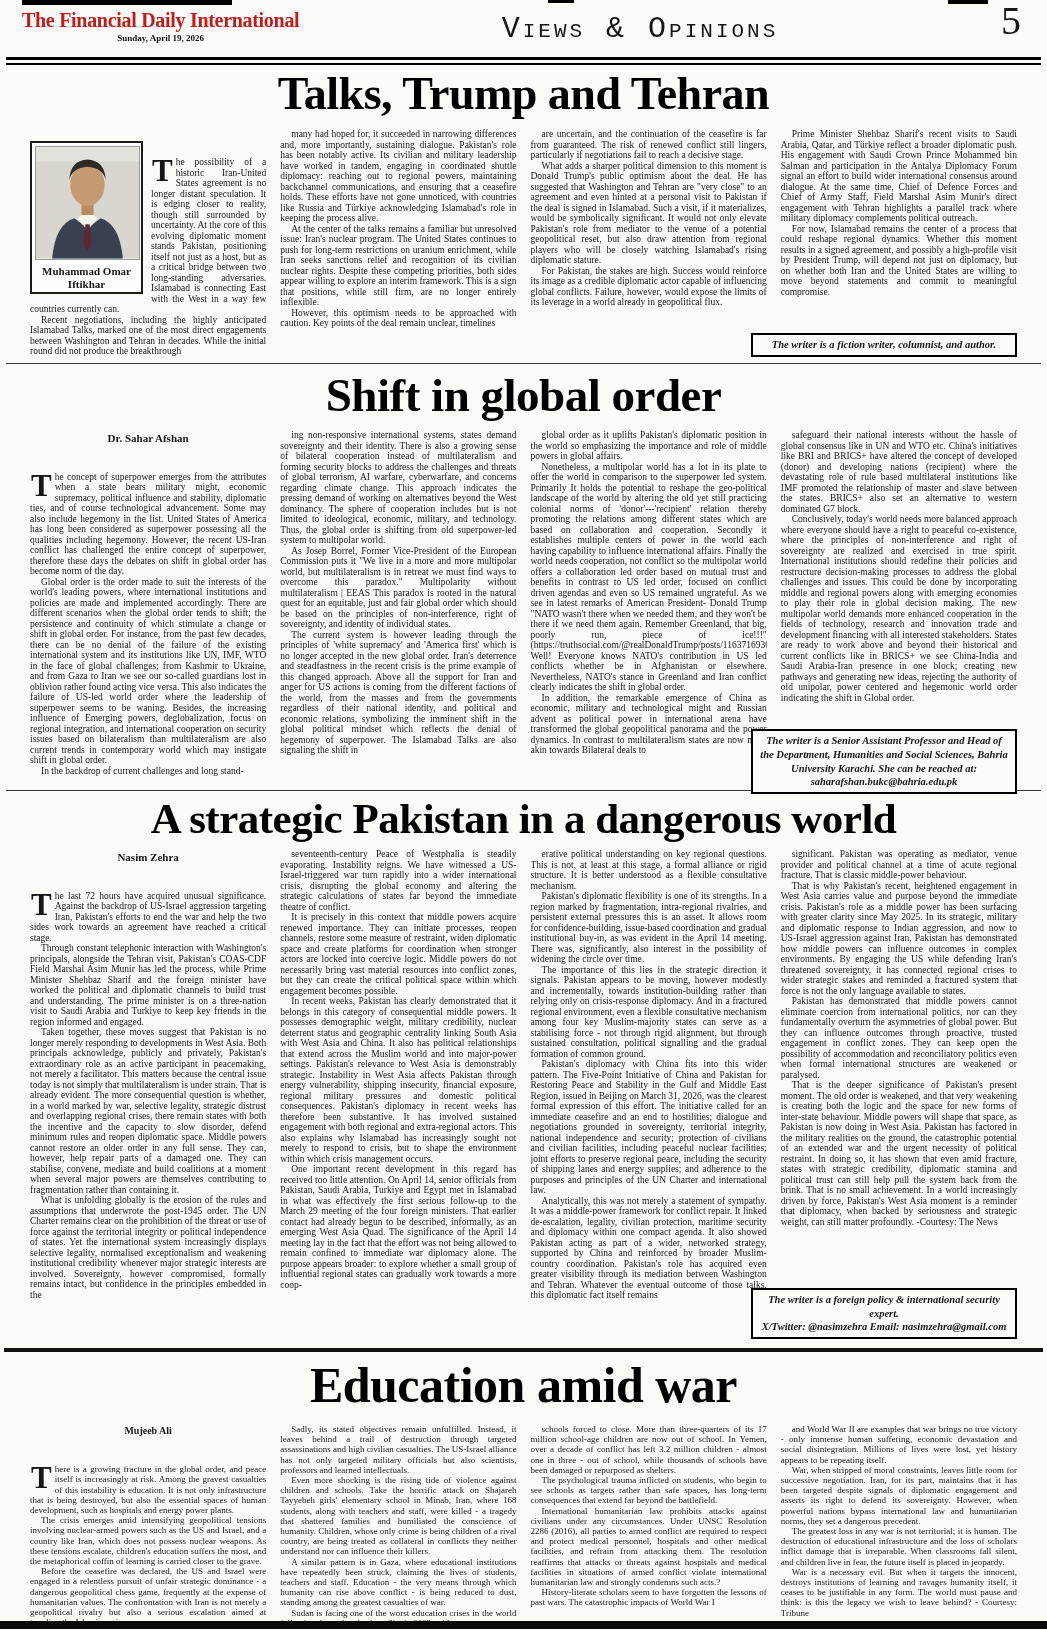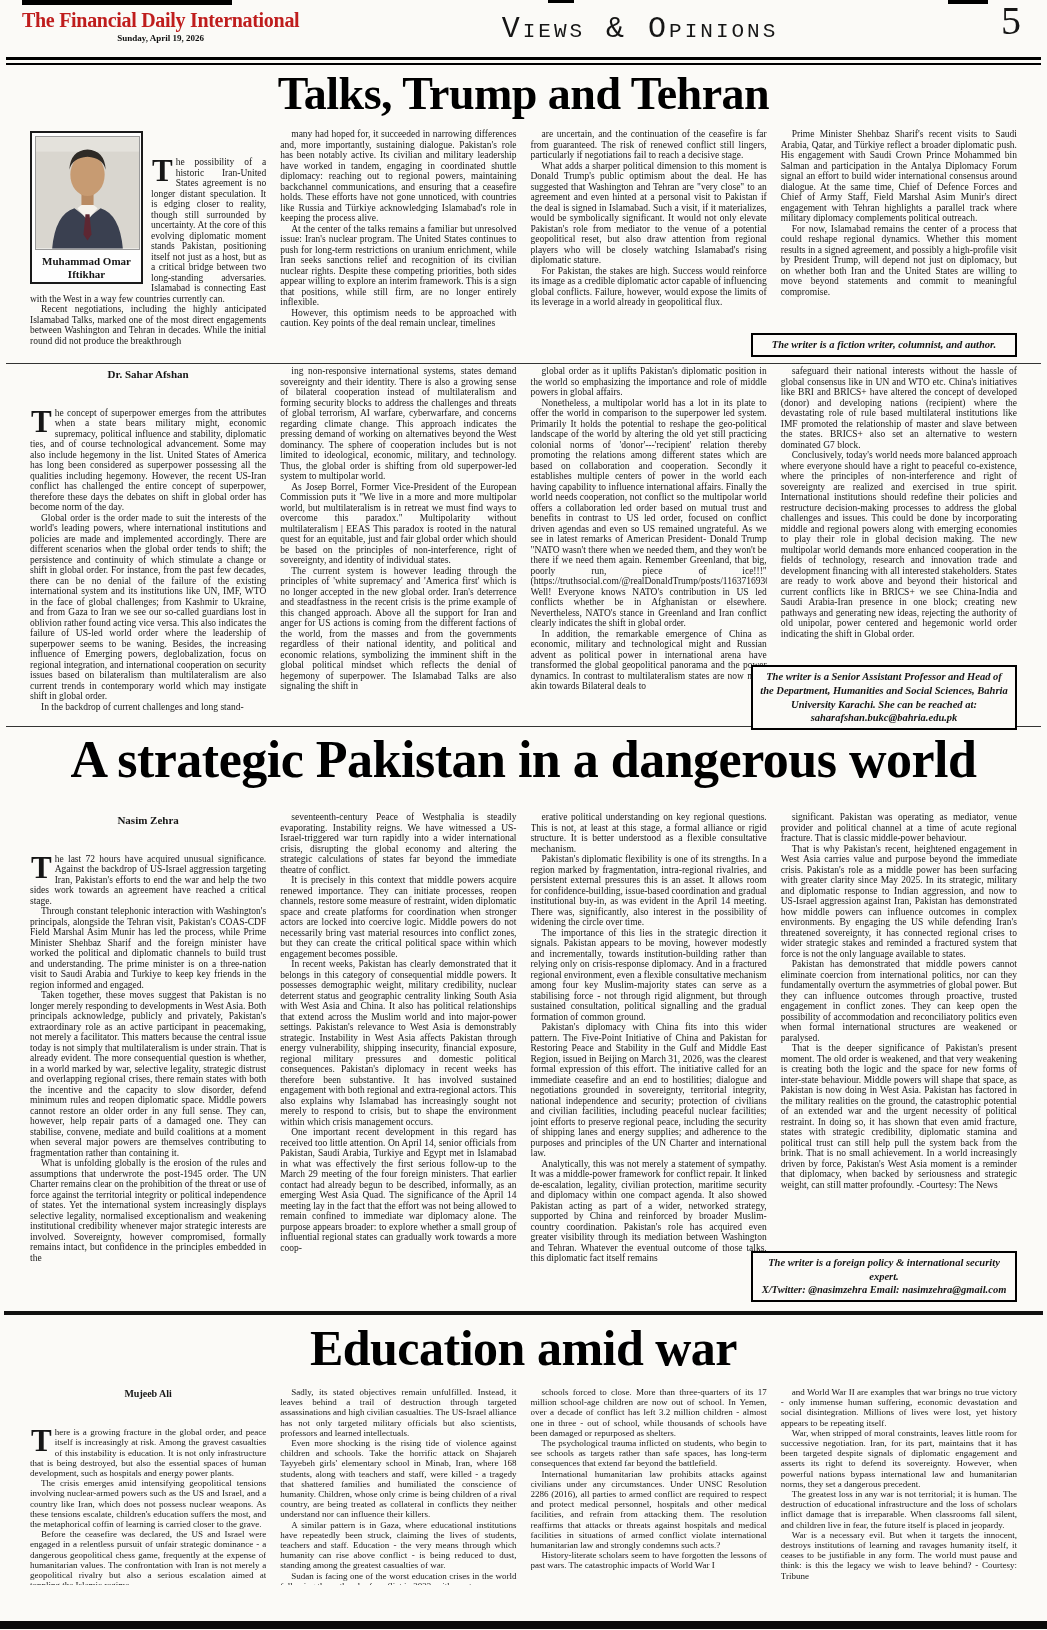--- a/index.html
+++ b/index.html
@@ -19,37 +19,37 @@
   .page-number{position:absolute;right:26px;top:1px;font-size:40px;line-height:1;}
   .double-rule{margin:0 6px;height:3px;border-top:3px solid #000;border-bottom:2px solid #000;}
   .thin-rule{margin:2px 6px;border-top:1.5px solid #333;}
   .thick-rule{margin:3px 4px;height:4px;background:#111;}
   .bottom-bar{position:absolute;left:0;bottom:1px;width:100%;height:8px;background:#0a0a0a;}
   
   .article{position:relative;margin:0 30px;}
   .headline{margin:0;text-align:center;font-weight:bold;color:#000;letter-spacing:-0.5px;}
   .a1 .headline{font-size:46px;margin:2px 0 9px;}
   .a2 .headline{font-size:47px;margin:4px 0 8px;}
-  .a3 .headline{font-size:52px;margin:3px 0 23px;}
+  .a3 .headline{font-size:43px;margin:3px 0 6px;}
   .a4 .headline{font-size:50px;margin:4px 0 10px;}
   .bodywrap{position:relative;}
   .body{display:flex;gap:14px;text-align:justify;}
   .col{flex:1 1 0;overflow:hidden;font-size:9.5px;line-height:10.5px;hyphens:auto;}
   .b1{height:232px;}
   .b2{height:358px;}
   .b3{height:460px;}
   .b4{height:198px;}
   .a4 .col{font-size:9px;line-height:10.2px;}
   .col p{margin:0;text-indent:11px;}
   .col p.dropcap{text-indent:0;margin-top:28px;}
   .dropcap::first-letter{float:left;font-size:31px;line-height:24px;padding:2px 3px 0 1px;font-weight:bold;}
   .byline{text-align:center;font-weight:bold;font-size:11px;margin:3px 0 8px;text-indent:0;}
   .a4 .byline{font-size:10px;margin:2px 0 9px;}
   
-  .photo-box{float:left;width:113px;margin:2px 8px 2px 0;border:2px solid #1a1a1a;
+  .photo-box{float:left;width:113px;margin:12px 8px 2px 0;border:2px solid #1a1a1a;
         padding:3px 3px 1px;background:#fefefe;box-sizing:border-box;}
   .photo{display:block;width:103px;height:112px;border:1px solid #9a9a9a;}
   .photo-caption{font-weight:bold;font-size:11px;text-align:center;line-height:1.15;
         padding:2px 0 1px;margin-top:3px;}
   
   .afoot{position:absolute;right:0;width:248px;border:2px solid #000;background:#fbfaf7;
         font-weight:bold;font-style:italic;text-align:center;padding:3px 7px;
         font-size:10.5px;line-height:1.3;}
   .f1{bottom:4px;}
   .f2{bottom:-6px;}
@@ -110,20 +110,21 @@
             <p>For now, Islamabad remains the center of a process that could reshape regional dynamics. Whether this moment results in a signed agreement, and possibly a high-profile visit by President Trump, will depend not just on diplomacy, but on whether both Iran and the United States are willing to move beyond statements and commit to meaningful compromise.</p>
           </div>
       </div>
       <div class="afoot f1">The writer is a fiction writer, columnist, and author.</div>
     </div>
   </section>
 
   <div class="thin-rule"></div>
 
   <section class="article a2">
+    <h1 class="headline">Shift in global order</h1>
     <div class="bodywrap">
       <div class="body b2">
         <div class="col">
           <div class="byline">Dr. Sahar Afshan</div>
         <p class="dropcap">The concept of superpower emerges from the attributes when a state bears military might, economic supremacy, political influence and stability, diplomatic ties, and of course technological advancement. Some may also include hegemony in the list. United States of America has long been considered as superpower possessing all the qualities including hegemony. However, the recent US-Iran conflict has challenged the entire concept of superpower, therefore these days the debates on shift in global order has become norm of the day.</p>
             <p>Global order is the order made to suit the interests of the world's leading powers, where international institutions and policies are made and implemented accordingly. There are different scenarios when the global order tends to shift; the persistence and continuity of which stimulate a change or shift in global order. For instance, from the past few decades, there can be no denial of the failure of the existing international system and its institutions like UN, IMF, WTO in the face of global challenges; from Kashmir to Ukraine, and from Gaza to Iran we see our so-called guardians lost in oblivion rather found acting vice versa. This also indicates the failure of US-led world order where the leadership of superpower seems to be waning. Besides, the increasing influence of Emerging powers, deglobalization, focus on regional integration, and international cooperation on security issues based on bilateralism than multilateralism are also current trends in contemporary world which may instigate shift in global order.</p>
             <p>In the backdrop of current challenges and long stand-</p>
           </div>
         <div class="col">
             <p>ing non-responsive international systems, states demand sovereignty and their identity. There is also a growing sense of bilateral cooperation instead of multilateralism and forming security blocks to address the challenges and threats of global terrorism, AI warfare, cyberwarfare, and concerns regarding climate change. This approach indicates the pressing demand of working on alternatives beyond the West dominancy. The sphere of cooperation includes but is not limited to ideological, economic, military, and technology. Thus, the global order is shifting from old superpower-led system to multipolar world.</p>

